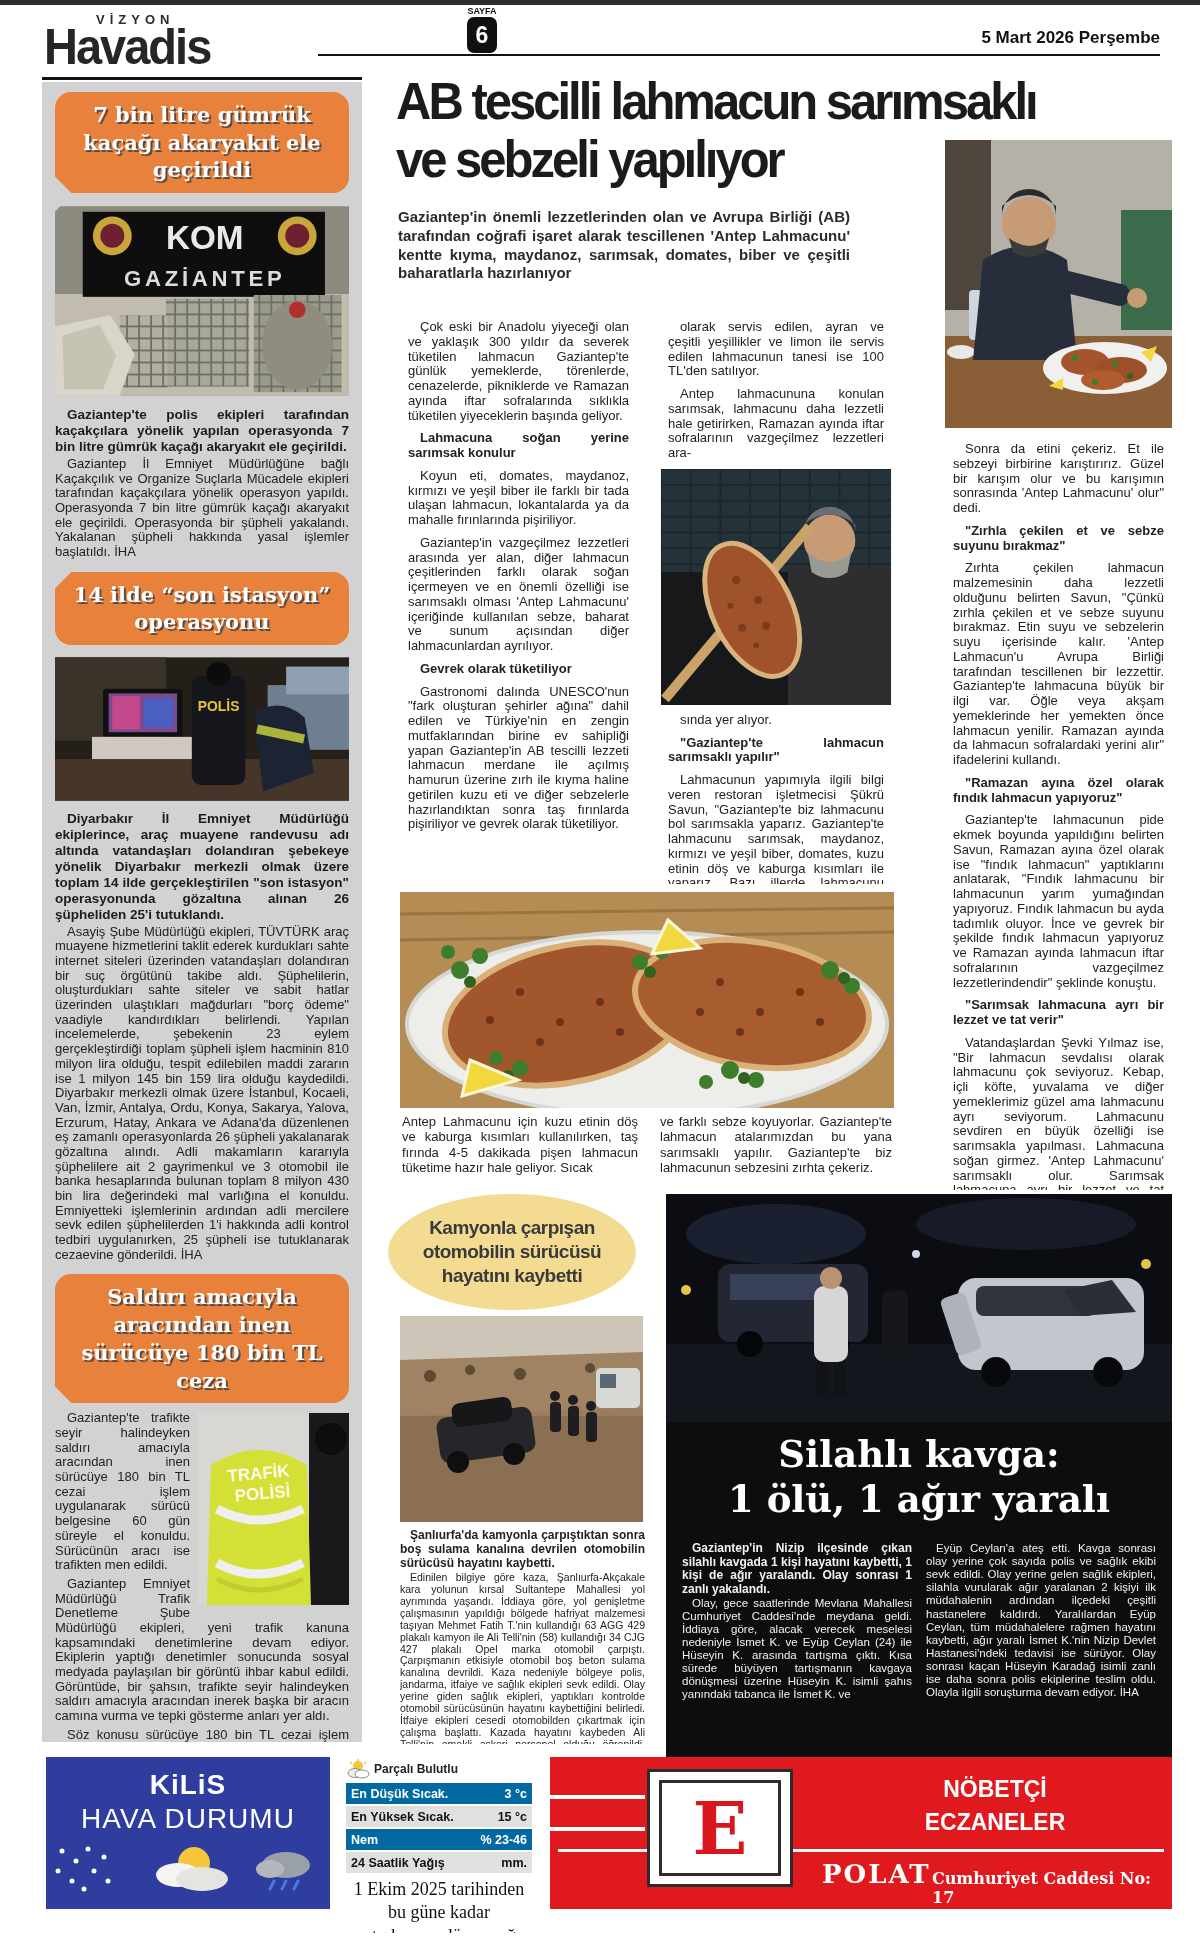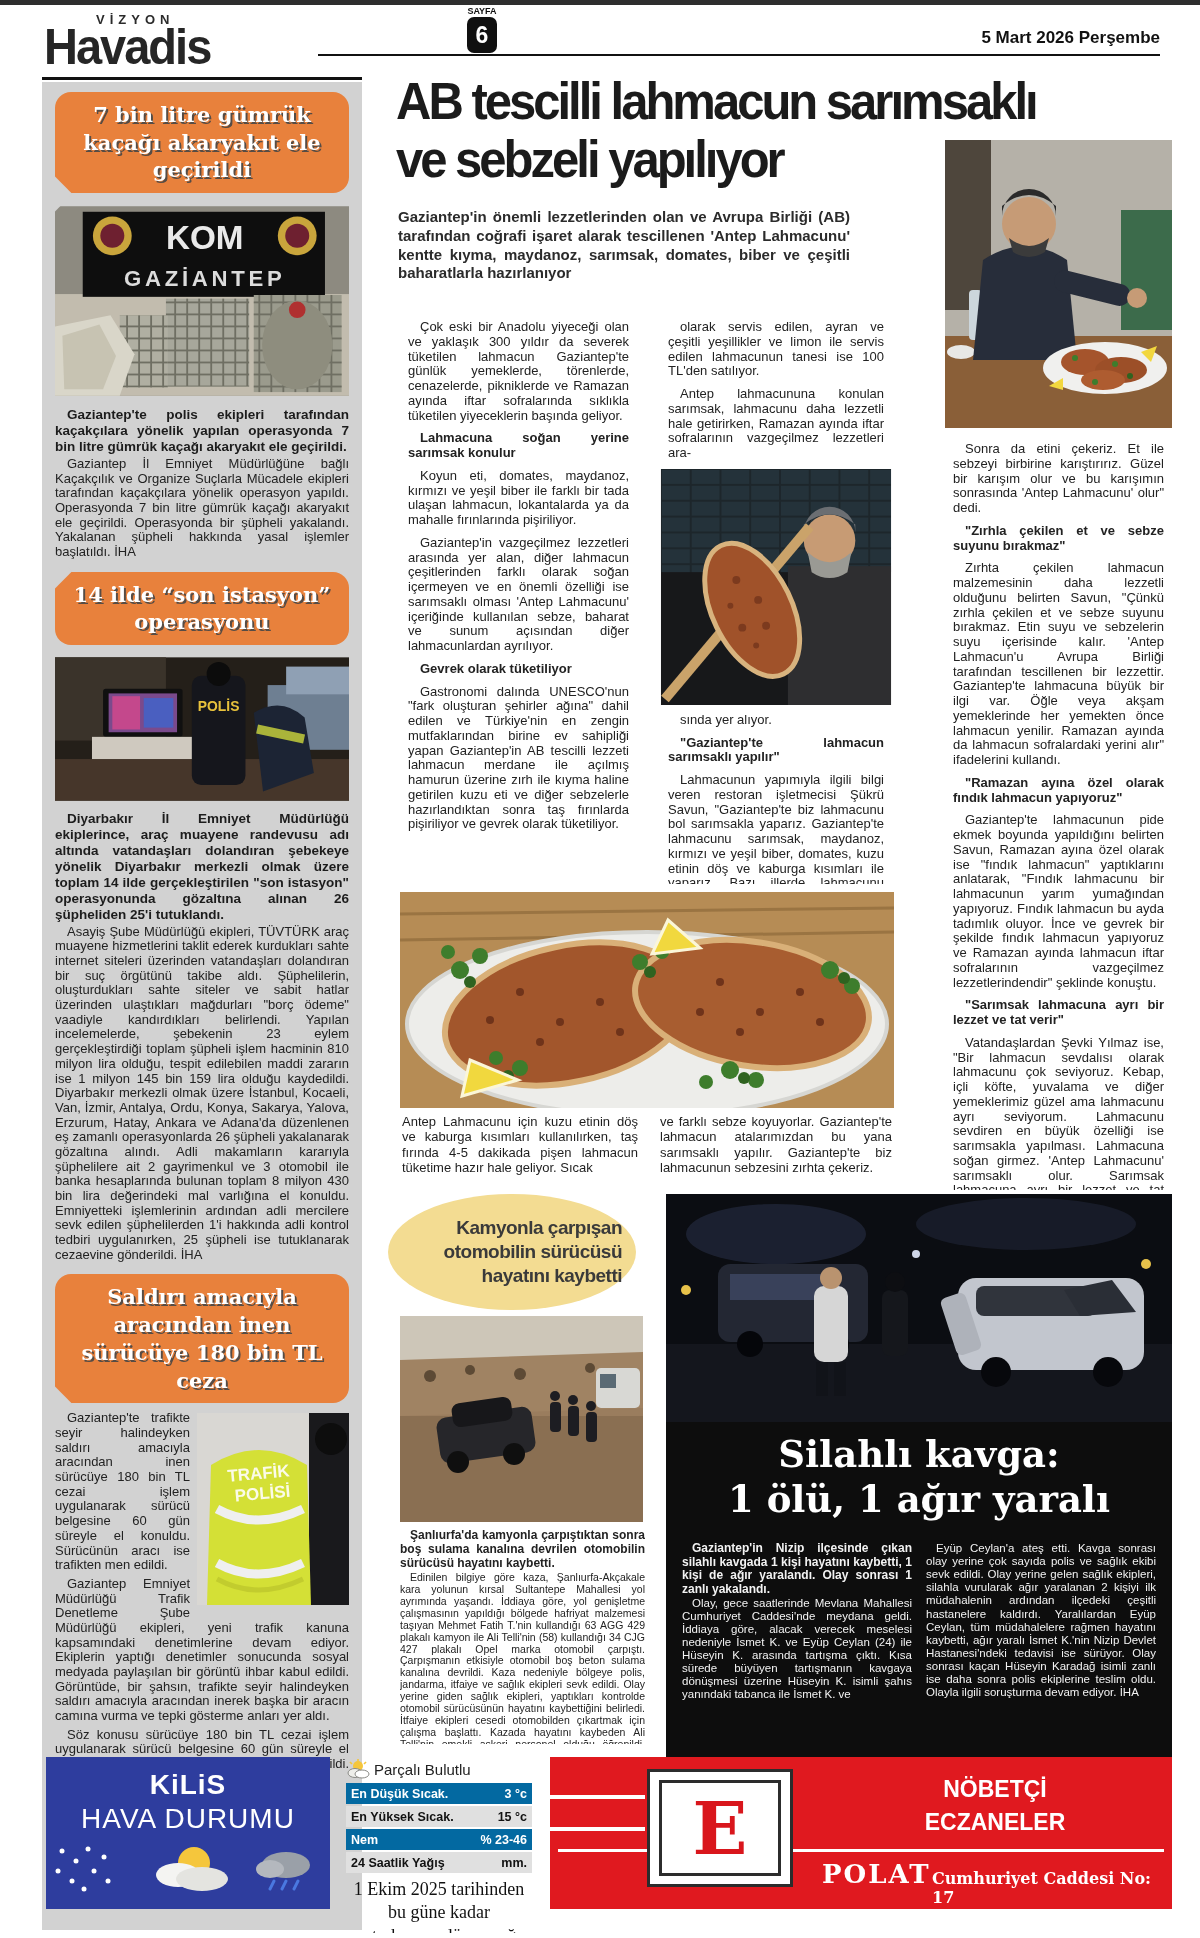--- a/index.html
+++ b/index.html
@@ -14,21 +14,21 @@
              transform:scaleY(1.05);transform-origin:left top;}
   .logo-rule{left:42px;top:77px;width:320px;height:3px;background:#111;}
   .header-rule{left:318px;top:54px;width:842px;height:2px;background:#111;}
   .sayfa-wrap{left:464px;top:6px;width:36px;text-align:center;}
   .sayfa-label{font-size:9px;font-weight:bold;color:#111;}
   .sayfa-badge{margin:1px auto 0;width:30px;height:36px;background:#101010;border-radius:7px;
                color:#fff;font-size:23px;font-weight:bold;line-height:36px;}
   .date{right:40px;top:28px;font-size:17px;font-weight:bold;color:#111;}
 
   
-  #leftcol{left:42px;top:82px;width:320px;height:1848px;background:#d2d2d2;
+  #leftcol{left:42px;top:82px;width:320px;height:1660px;background:#d2d2d2;
            padding:8px 13px;box-sizing:border-box;overflow:hidden;}
   .orange-head{position:relative;background:#e8813c;color:#fff;text-align:center;
      font-family:"DejaVu Serif",serif;font-weight:bold;font-size:21px;line-height:1.32;
      border-radius:16px;padding:9px 4px;text-shadow:2px 2px 0 rgba(70,70,70,.9);margin:2px 0 8px;}
   .notch-bl::after,.notch-tl::after{content:"";position:absolute;width:26px;height:26px;
      background:#d2d2d2;transform:rotate(45deg);}
   .notch-bl::after{left:-14px;bottom:-14px;}
   .notch-tl::after{left:-14px;top:-14px;}
   .gphoto{display:block;width:100%;margin:0 0 6px;}
   .glead{font-size:13.5px;font-weight:bold;line-height:1.18;text-align:justify;
@@ -48,21 +48,21 @@
   .msub{font-weight:bold;text-indent:12px;margin:0;}
   #mcol1{left:400px;top:312px;width:237px;height:572px;}
   #mcol2{left:660px;top:312px;width:232px;height:572px;}
   #rightcol{left:945px;top:434px;width:227px;height:756px;}
   .caption{font-size:13px;line-height:1.18;text-align:justify;color:#1e1e1e;}
   #cap1{left:402px;top:1114px;width:236px;}
   #cap2{left:660px;top:1114px;width:232px;}
 
   
   .ellipse-head{left:388px;top:1194px;width:248px;height:116px;background:#f3dc92;
-     border-radius:50%;display:flex;align-items:center;justify-content:center;text-align:right;
+     border-radius:50%;display:flex;align-items:center;justify-content:center;text-align:center;
      font-weight:bold;font-size:19px;line-height:1.25;color:#3a3a3a;letter-spacing:-0.5px;
      padding:4px 14px;box-sizing:border-box;}
 
   
   #truck-text{left:400px;top:1528px;width:245px;height:216px;overflow:hidden;}
   .tlead{font-size:12px;font-weight:bold;line-height:1.18;text-align:justify;text-indent:10px;margin:0 0 2px;}
   .tbody{font-size:10.5px;line-height:1.13;text-align:justify;text-indent:10px;margin:0;}
 
   
   #fight-panel{left:666px;top:1422px;width:506px;height:366px;background:#0d0d0d;color:#f3f3f3;}
@@ -74,21 +74,21 @@
   #fightc1{left:16px;}
   #fightc2{left:260px;}
   .flead{font-weight:bold;font-size:12px;}
 
   
   #weather-box{left:46px;top:1757px;width:284px;height:152px;background:#2e3d9e;color:#fff;
                text-align:center;overflow:hidden;}
   .wcity{margin-top:12px;font-size:28px;font-weight:bold;letter-spacing:1px;}
   .wtitle{font-size:28px;margin-top:2px;letter-spacing:1px;}
   #weather-table{left:346px;top:1757px;width:186px;height:176px;overflow:hidden;}
-  .wt-head{display:flex;align-items:center;gap:4px;font-size:15px;font-weight:normal;color:#222;margin:2px 0 4px;text-align:center;}
+  .wt-head{display:flex;align-items:center;gap:4px;font-size:12px;font-weight:bold;color:#222;margin:2px 0 4px;text-align:center;}
   .wrow{display:flex;justify-content:space-between;align-items:center;height:21px;
         padding:0 5px;font-size:12.5px;font-weight:bold;margin-bottom:2px;}
   .wrow.dark{background:#0369a1;color:#fff;}
   .wrow.light{background:#e0e0e0;color:#111;}
   .wnote{font-family:"Liberation Serif",serif;font-size:18px;line-height:1.3;text-align:center;
          color:#111;margin-top:5px;}
   #pharmacy-box{left:550px;top:1757px;width:622px;height:152px;background:#e0191f;overflow:hidden;}
   .ph-line{position:absolute;background:#fff;}
   .elogo{position:absolute;left:97px;top:12px;width:146px;height:118px;background:#fff;
          border:3px solid #2c2c2c;box-sizing:border-box;display:flex;align-items:center;justify-content:center;}

